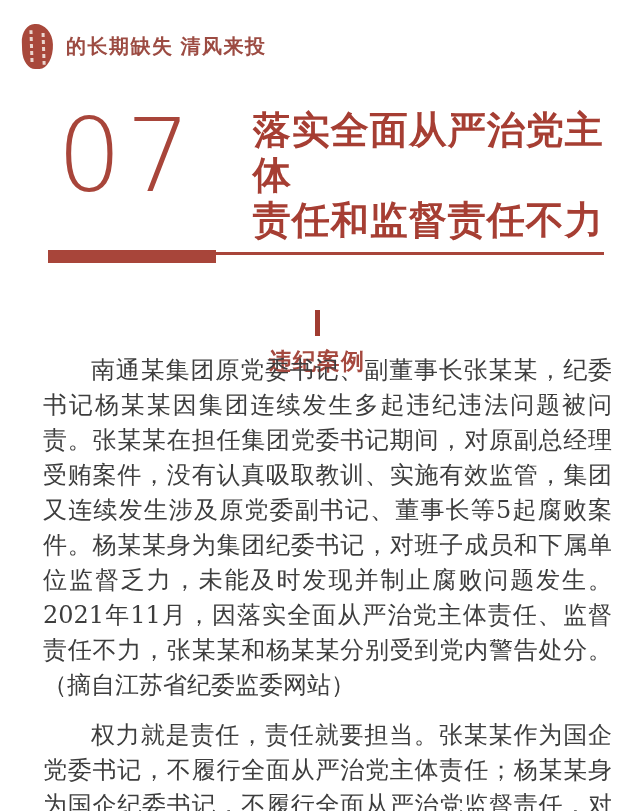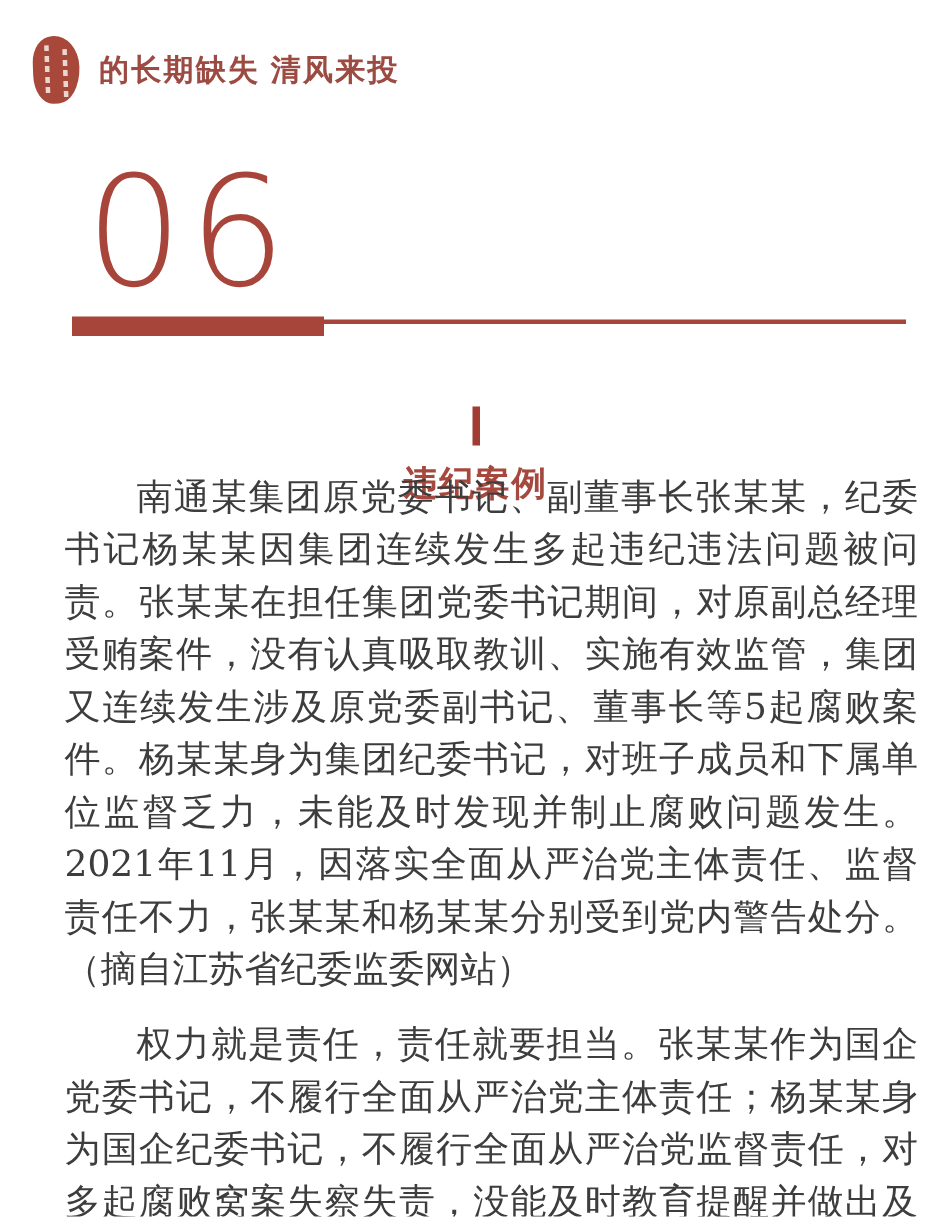--- a/index.html
+++ b/index.html
@@ -63,21 +63,25 @@
 <body>
 
 <div class="page">
 
   <div class="header">
     <div class="seal"></div>
     <div class="brand-text">的长期缺失 清风来投</div>
   </div>
 
   <div class="hero">
-    <div class="hero-number">06</div>
+    <div class="hero-number">07</div>
+    <div class="hero-title">
+      <div>落实全面从严治党主体</div>
+      <div>责任和监督责任不力</div>
+    </div>
   </div>
 
   <div class="divider">
     <div class="thick"></div>
     <div class="thin"></div>
   </div>
 
   <div class="section-heading">
     <div class="bar"></div>
     <div class="label">违纪案例</div>

